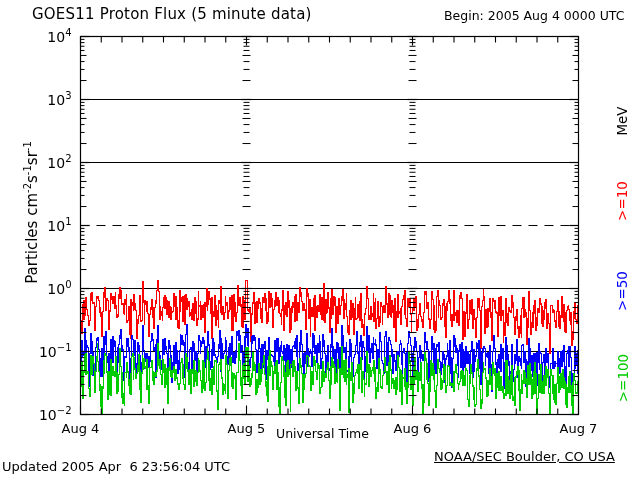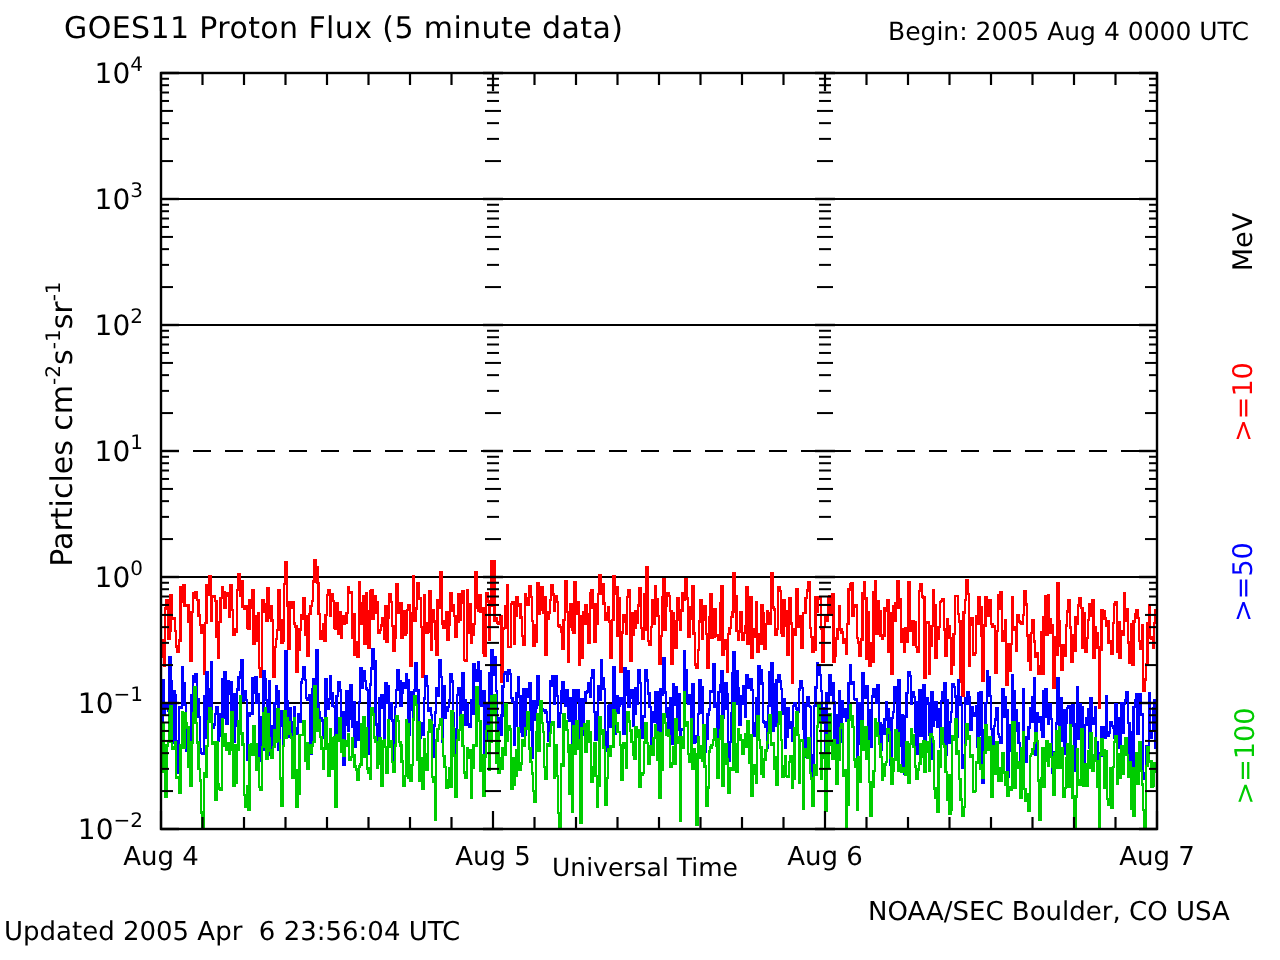--- a/index.html
+++ b/index.html
@@ -15,21 +15,21 @@
   #ylabel{
     position:absolute;left:-79px;top:203px;width:220px;
     transform:rotate(-90deg);transform-origin:50% 50%;
     text-align:center;font-size:15px;white-space:nowrap;
   }
   #ylabel sup{font-size:10px;vertical-align:super;}
 
   #xlabel{left:276px;top:426px;font-size:12.5px;text-align:center;}
 
   #updated{left:2px;top:459px;font-size:13px;}
-  #credit{left:434px;top:449px;font-size:13px;}
+  #credit{left:434px;top:449px;font-size:13px;text-decoration:underline;}
 
   
   .vlegend{
     position:absolute;
     transform-origin:50% 50%;
     transform:rotate(-90deg);
     white-space:nowrap;font-size:13.5px;text-align:center;
   }
 
   .plotsvg{position:absolute;left:0;top:0;}

